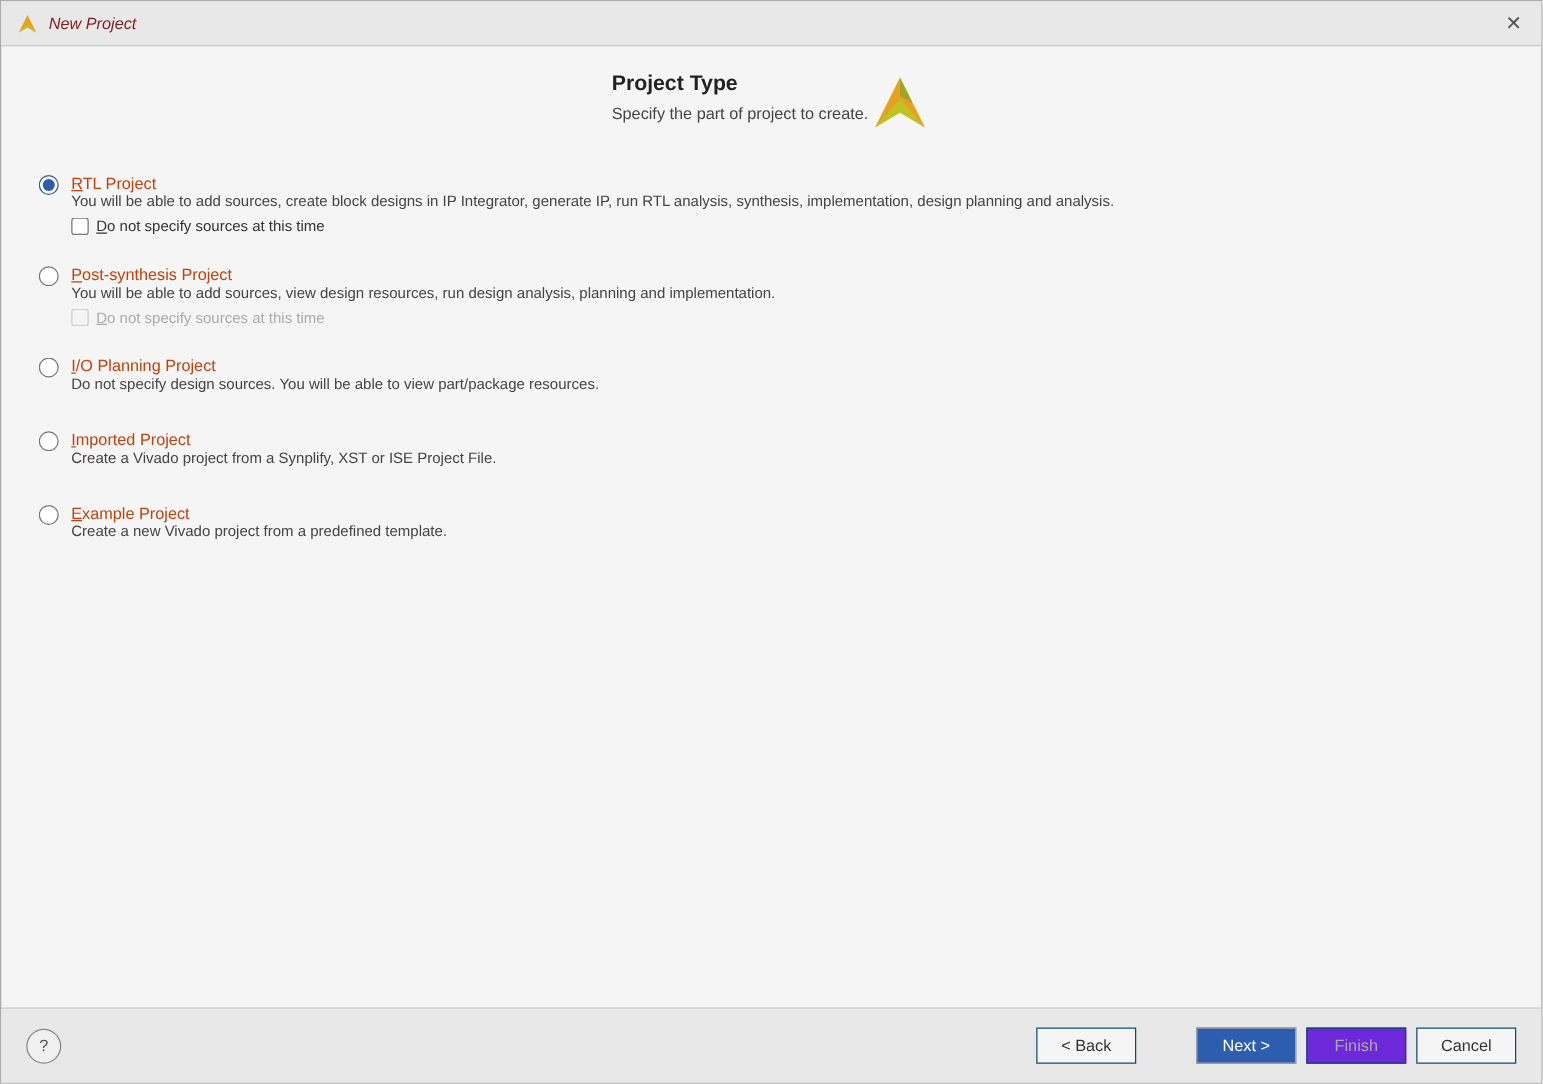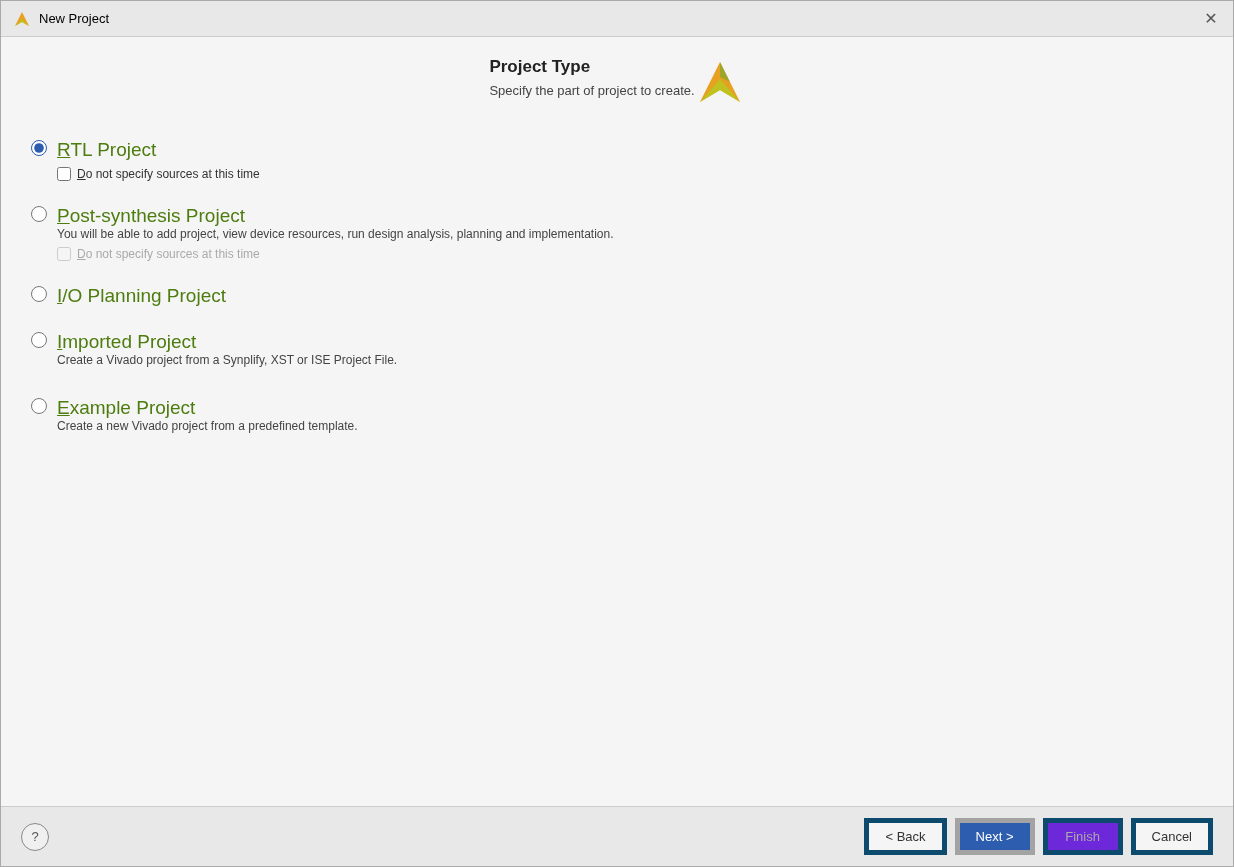--- a/index.html
+++ b/index.html
@@ -35,21 +35,22 @@
       align-items: center;
       gap: 8px;
     }
     .title-bar-icon {
       width: 18px;
       height: 18px;
     }
     .title-bar-title {
       font-size: 13px;
       font-weight: normal;
-      color: #000000;
+      color: #7f1d1d;
+      font-style: italic;
     }
     .title-bar-close {
       cursor: pointer;
       font-size: 16px;
       color: #555;
       width: 20px;
       height: 20px;
       display: flex;
       align-items: center;
       justify-content: center;
@@ -100,22 +101,22 @@
       height: 16px;
       margin-top: 1px;
       cursor: pointer;
       flex-shrink: 0;
       accent-color: #2c5dae;
     }
     .option-content {
       flex: 1;
     }
     .option-title {
-      font-size: 19px;
-      color: #4d7c0f;
+      font-size: 13px;
+      color: #c2410c;
       margin-bottom: 4px;
     }
     .option-title u { text-decoration: underline; }
     .option-desc {
       font-size: 12px;
       color: #444;
       margin-bottom: 6px;
     }
     .sub-checkboxes {
       display: flex;
@@ -170,34 +171,35 @@
       color: #555;
     }
     .footer-right {
       display: flex;
       gap: 8px;
     }
     .footer-btn {
       min-width: 80px;
       padding: 6px 16px;
       font-size: 13px;
-      border: 5px solid #0c4a6e;
+      border: 1px solid #0c4a6e;
       background: #f5f5f5;
       cursor: pointer;
       color: #333;
     }
     .footer-btn:disabled {
       color: #aaa;
       cursor: default;
       background: #6d28d9;
     }
     .footer-btn.primary {
       background: #2c5dae;
       color: white;
-      border: 5px solid #a3a3a3;
+      border: 1px solid #a3a3a3;
+      margin-left: 40px;
     }
   </style>
 </head>
 <body>
 
 <div class="dialog">
 
   <div class="title-bar">
     <div class="title-bar-left">
 
@@ -225,57 +227,63 @@
     </div>
 
     <div class="project-options">
 
       <div class="project-option">
         <input type="radio" class="radio-btn" name="project-type" id="radio-rtl" checked="" style="">
         <div class="option-content">
           <label class="option-title" for="radio-rtl">
             <u>R</u>TL Project
           </label>
+          <div class="option-desc">
+            You will be able to add sources, create block designs in IP Integrator, generate IP, run RTL analysis, synthesis, implementation, design planning and analysis.
+          </div>
           <div class="sub-checkboxes">
             <div class="sub-checkbox-row">
               <input type="checkbox" id="no-sources" style="">
               <label class="sub-checkbox-label" for="no-sources">
                 <u>D</u>o not specify sources at this time
               </label>
             </div>
           </div>
         </div>
       </div>
 
       <div class="project-option">
         <input type="radio" class="radio-btn" name="project-type" id="radio-post-synthesis" style="">
         <div class="option-content">
           <label class="option-title" for="radio-post-synthesis">
             <u>P</u>ost-synthesis Project
           </label>
           <div class="option-desc">
-            You will be able to add project, view device resources, run design analysis, planning and implementation.
+            You will be able to add sources, view design resources, run design analysis, planning and implementation.
           </div>
           <div class="sub-checkboxes">
             <div class="sub-checkbox-row">
               <input type="checkbox" id="no-sources-ps" disabled="" style="">
               <label class="sub-checkbox-label disabled" for="no-sources-ps">
                 <u>D</u>o not specify sources at this time
               </label>
             </div>
           </div>
         </div>
       </div>
 
       <div class="project-option">
         <input type="radio" class="radio-btn" name="project-type" id="radio-io-planning" style="">
         <div class="option-content">
           <label class="option-title" for="radio-io-planning">
             <u>I</u>/O Planning Project
           </label>
+          <div class="option-desc">
+            Do not specify design sources. You will be able to view part/package resources.
+          </div>
         </div>
       </div>
 
       <div class="project-option">
         <input type="radio" class="radio-btn" name="project-type" id="radio-imported" style="">
         <div class="option-content">
           <label class="option-title" for="radio-imported">
             <u>I</u>mported Project
           </label>
           <div class="option-desc">

